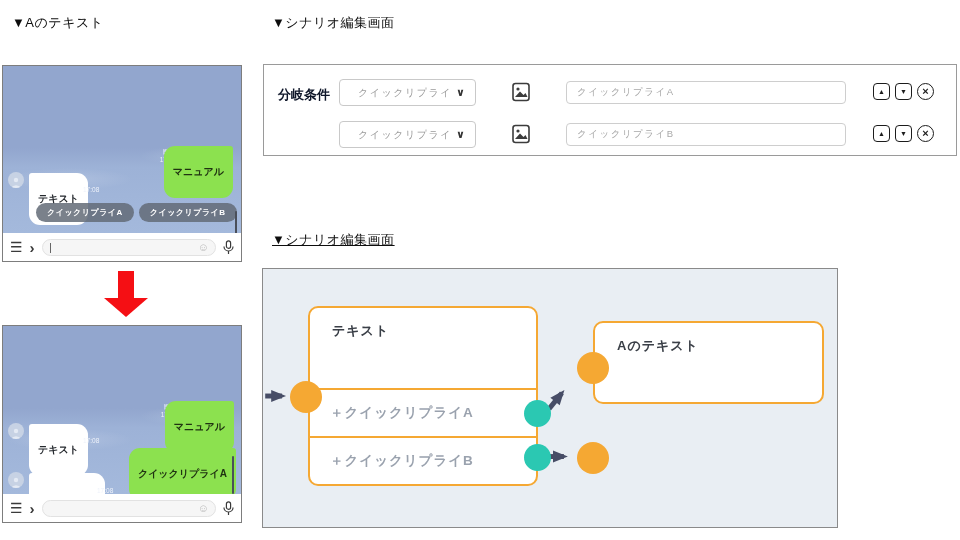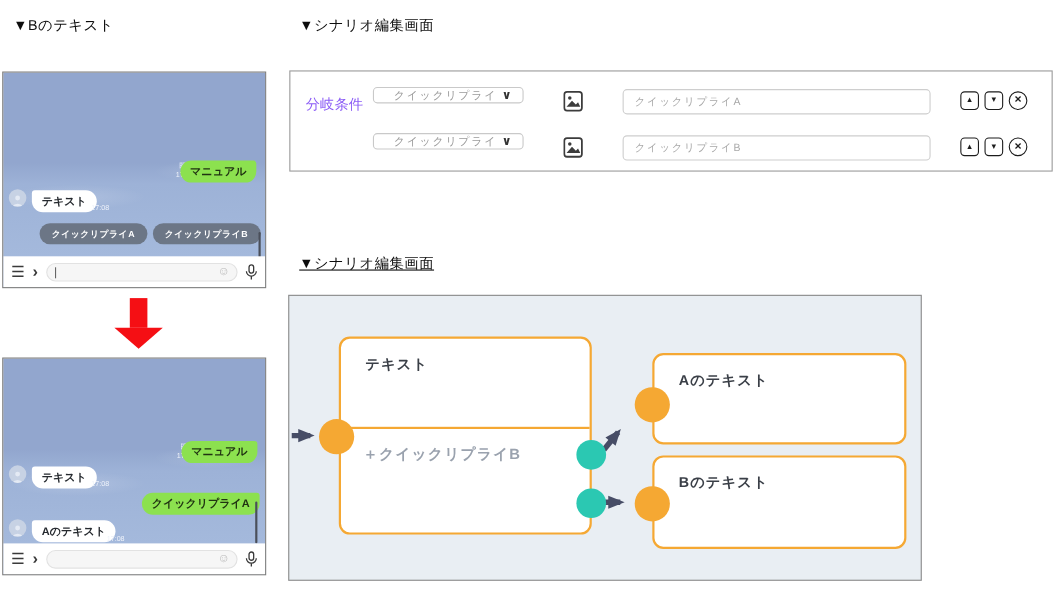--- a/index.html
+++ b/index.html
@@ -9,24 +9,24 @@
 
   
   .heading { position:absolute; font-size:13px; font-weight:500; color:#0d0d0d; letter-spacing:.5px; }
   #h-line { left:12px; top:14px; }
   #h-settings { left:272px; top:14px; }
   #h-scenario { left:272px; top:231px;text-decoration:underline; }
 
   
   .settings-panel { position:absolute; left:263px; top:64px; width:694px; height:92px;
     background:#fff; border:1px solid #9a9a9a; }
-  .cond-label { position:absolute; left:14px; top:21px; font-size:13px; font-weight:normal; color:#8b5cf6; }
+  .cond-label { position:absolute; left:14px; top:21px; font-size:13px; font-weight:bold; color:#0f172a; }
   .s-row { position:absolute; left:0; height:28px; width:100%; }
   .s-row.r0 { top:14px; } .s-row.r1 { top:56px; }
-  .dropdown { position:absolute; left:75px; top:0; width:137px; height:15px; border:1px solid #c9c9c9;
+  .dropdown { position:absolute; left:75px; top:0; width:137px; height:27px; border:1px solid #c9c9c9;
     border-radius:4px; background:#fff; display:flex; align-items:center; padding:0 10px 0 18px; cursor:pointer; }
   .dropdown .val { font-size:10px; color:#9a9a9a; letter-spacing:1.5px; flex:1; white-space:nowrap; }
   .dropdown .chev { font-size:11px; color:#333; font-weight:bold; }
   .img-btn { position:absolute; left:247px; top:2px; width:20px; height:22px; display:flex;
     align-items:center; justify-content:center; cursor:pointer; }
   .text-input { position:absolute; left:302px; top:2px; width:280px; height:23px; border:1px solid #cecece;
     border-radius:4px; background:#fff; display:flex; align-items:center; padding:0 10px; }
   .text-input span { font-size:9.5px; color:#a8a8a8; letter-spacing:1.5px; }
   .row-btns { position:absolute; left:609px; top:4px; display:flex; gap:5px; }
   .sq-btn { width:17px; height:17px; border:1.5px solid #1c1c1c; border-radius:4px; background:#fff;
@@ -38,21 +38,21 @@
   
   .chat { position:absolute; left:2px; width:240px; border:1px solid #7d7d7d;
     background:
       radial-gradient(ellipse 90px 16px at 28% 58%, rgba(255,255,255,.16), transparent 70%),
       radial-gradient(ellipse 70px 14px at 78% 46%, rgba(255,255,255,.12), transparent 70%),
       linear-gradient(180deg,#92a6ce 0%, #92a6ce 42%, #9db2d7 52%, #a7bcde 100%);
     overflow:hidden; }
   #chat1 { top:65px; height:197px; }
   #chat2 { top:325px; height:198px; }
 
-  .bubble { position:absolute; font-size:10px; font-weight:600; color:#1f2a15; padding:3px 9px;
+  .bubble { position:absolute; font-size:10px; font-weight:600; color:#1f2a15; padding:19px 9px;
     border-radius:11px; white-space:nowrap; }
   .bubble.green { background:#8ce14f; border-top-right-radius:3px; color:#203312; }
   .bubble.white { background:#ffffff; border-top-left-radius:3px; color:#25292e; }
   .meta { position:absolute; font-size:6.5px; line-height:8px; color:#eef2fa; text-align:right; white-space:nowrap; }
   .avatar { position:absolute; width:16px; height:16px; border-radius:50%; background:#c7d2e4;
     display:flex; align-items:flex-end; justify-content:center; overflow:hidden; }
   .avatar svg { display:block; }
   .qr-row { position:absolute; display:flex; gap:5px; }
   .qr-pill { background:rgba(99,107,119,.85); color:#fff; font-size:8px; font-weight:bold;
     padding:4px 11px; border-radius:999px; white-space:nowrap; cursor:pointer; letter-spacing:.5px; }
@@ -86,21 +86,21 @@
     padding-left:20px; font-size:13.5px; font-weight:bold; color:#9aa2ae; letter-spacing:1px; cursor:pointer; }
   #node-a { left:330px; top:52px; width:231px; height:83px; }
   #node-b { left:330px; top:145px; width:231px; height:85px; }
   .port { position:absolute; border-radius:50%; cursor:pointer; }
   .port.orange { background:#f5a833; width:32px; height:32px; }
   .port.teal { background:#2bc8b2; width:27px; height:27px; }
 </style>
 </head>
 <body>
 
-<div id="h-line" class="heading">▼Bのテキスト</div>
+<div id="h-line" class="heading">▼Aのテキスト</div>
 <div id="h-settings" class="heading">▼シナリオ編集画面</div>
 <div id="h-scenario" class="heading">▼シナリオ編集画面</div>
 
 <div class="settings-panel">
   <div class="cond-label">分岐条件</div>
 
   <div class="s-row r0">
     <div class="dropdown">
       <span class="val">クイックリプライ</span>
       <span class="chev">∨</span>
@@ -258,28 +258,26 @@
         <path d="M1,1 L16,7 L1,13 z" fill="#474d66"></path>
       </marker>
     </defs>
     <line x1="1" y1="128" x2="18" y2="128" stroke="#474d66" stroke-width="5" marker-end="url(#ah)"></line>
     <line x1="287" y1="141" x2="300" y2="125" stroke="#474d66" stroke-width="5" marker-end="url(#ah)"></line>
     <line x1="287" y1="189" x2="302" y2="189" stroke="#474d66" stroke-width="5" marker-end="url(#ah)"></line>
   </svg>
 
   <div id="node-text" class="flow-node">
     <div class="node-title">テキスト</div>
+    <div class="node-row">＋クイックリプライA</div>
     <div class="node-row">＋クイックリプライB</div>
   </div>
 
   <div id="node-a" class="flow-node">
     <div class="node-title">Aのテキスト</div>
-  </div>
-  <div id="node-b" class="flow-node">
-    <div class="node-title">Bのテキスト</div>
   </div>
 
   <div class="port orange" style="left:27px; top:112px;"></div>
   <div class="port teal" style="left:261px; top:131px;"></div>
   <div class="port teal" style="left:261px; top:175px;"></div>
   <div class="port orange" style="left:314px; top:83px;"></div>
   <div class="port orange" style="left:314px; top:173px;"></div>
 </div>
 
 </body></html>

